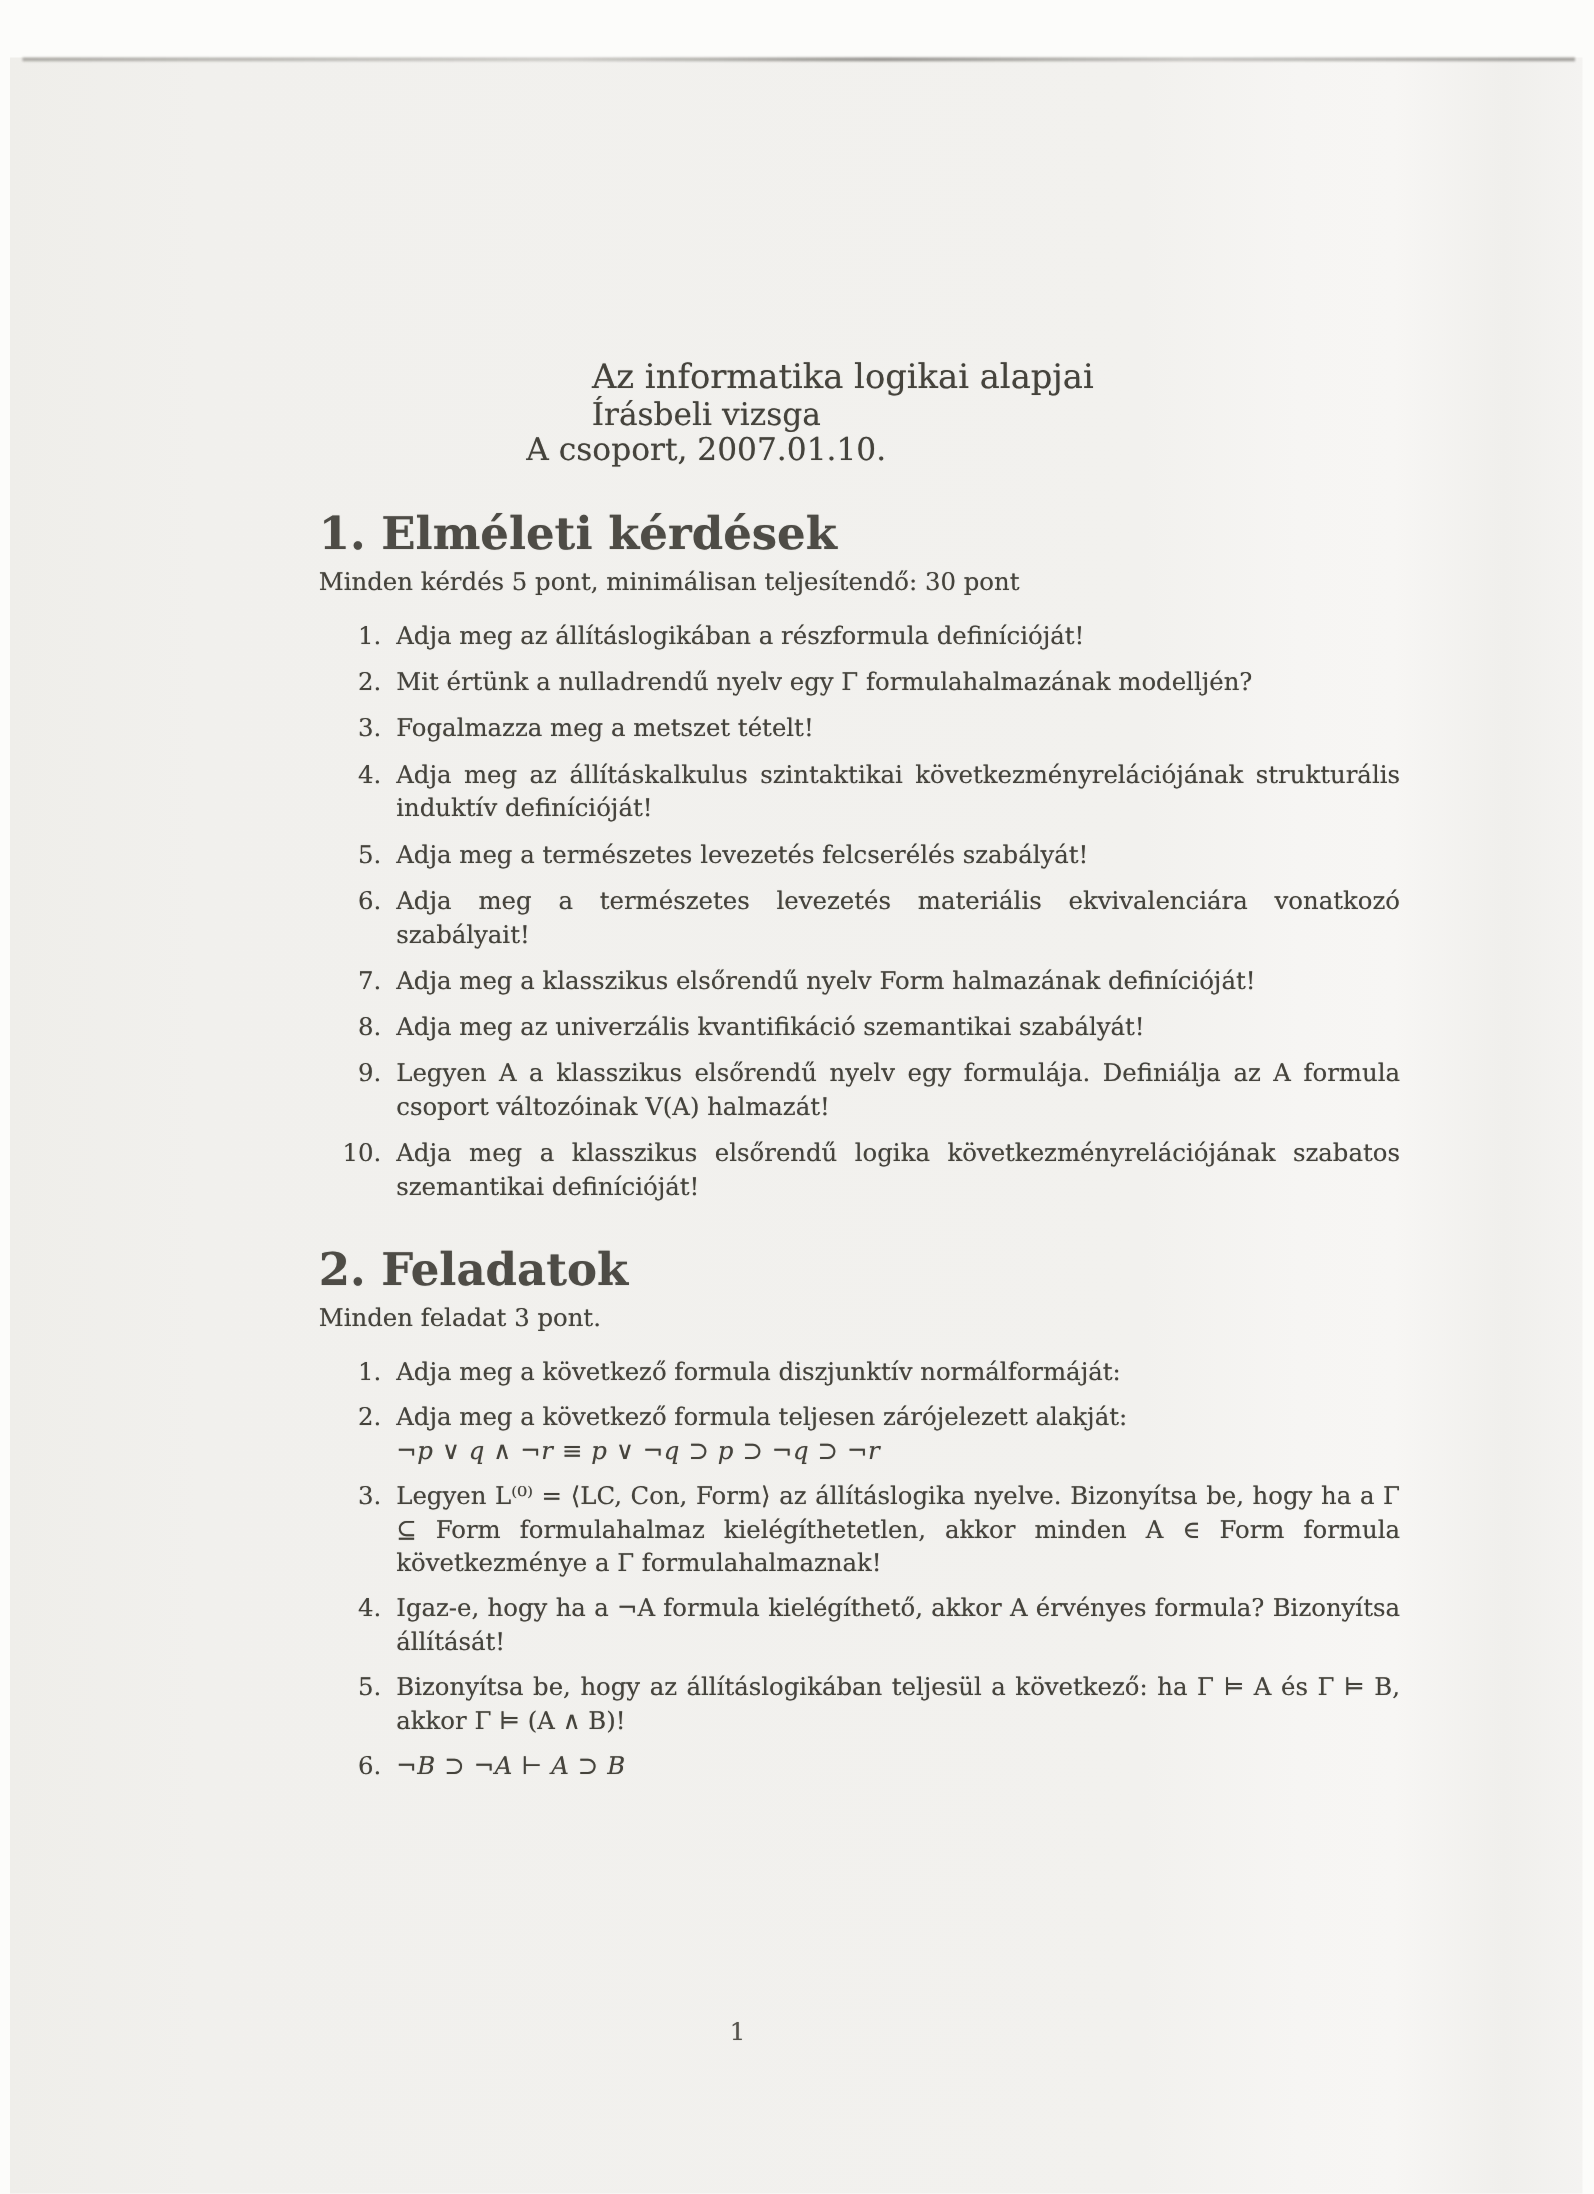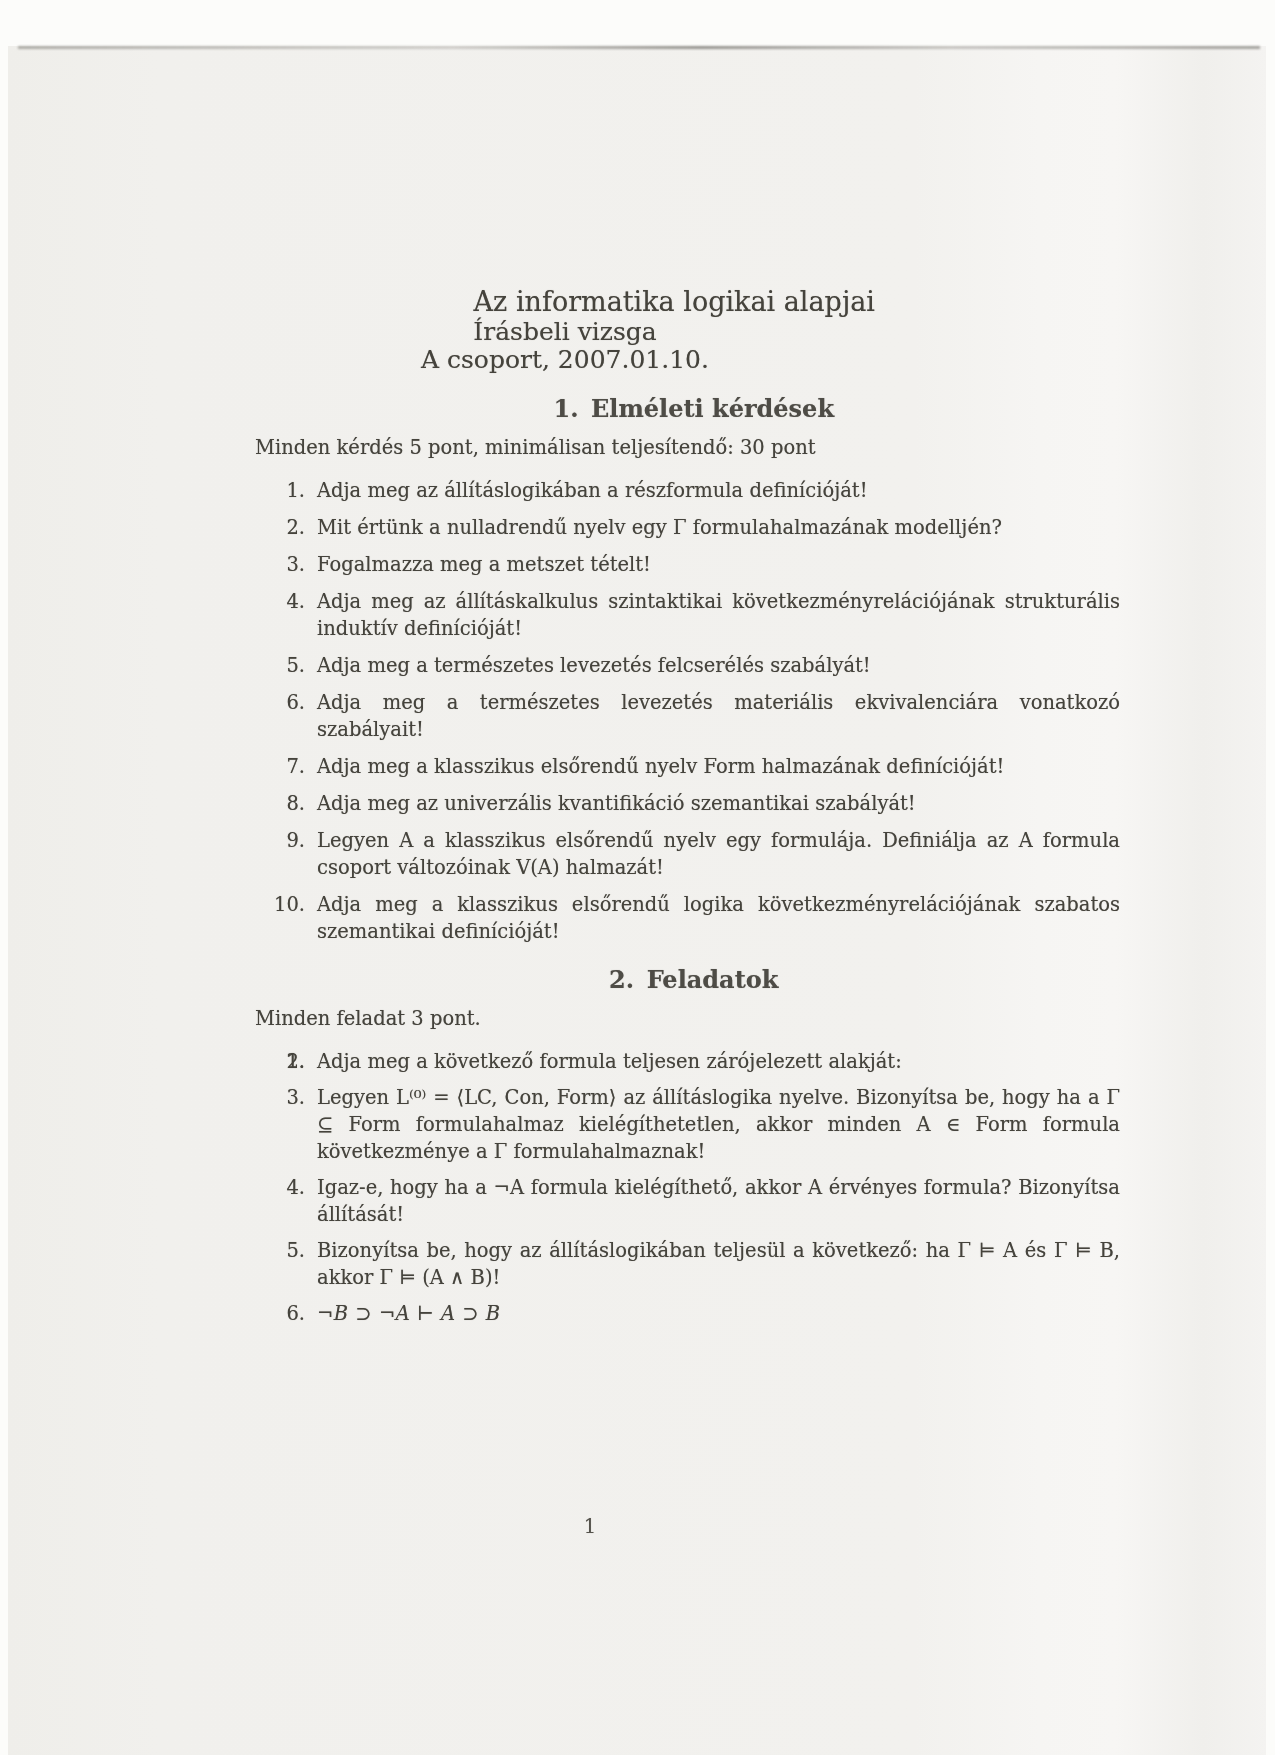--- a/index.html
+++ b/index.html
@@ -66,27 +66,26 @@
   .doc-title {
     font-size: 27px;
     line-height: 32px;
     text-align: right;
   }
   .doc-subtitle {
     font-size: 25px;
     line-height: 28px;
   }
   h2.sec {
-    margin: 18px 0 0 0;
-    font-size: 24px;
+    margin: 36px 0 0 0;
+    font-size: 36px;
     line-height: 34px;
     font-weight: bold;
     color: #4e4c46;
     text-shadow: 0 0 0.8px rgba(78,76,70,0.5);
-    text-align: center;
   }
   h2.sec .secnum {
     display: inline-block;
     min-width: 50px;
   }
   .note {
     margin: 8px 0 0 0;
   }
   ol.doc-list {
     list-style: none;
@@ -149,23 +148,25 @@
           <li><span>Legyen A a klasszikus elsőrendű nyelv egy formulája. Definiálja az A formula csoport változóinak V(A) halmazát!</span></li>
           <li><span>Adja meg a klasszikus elsőrendű logika következményrelációjának szabatos szemantikai definícióját!</span></li>
         </ol>
       </section>
 
       <section>
         <h2 class="sec"><span class="secnum">2.</span><span>Feladatok</span></h2>
         <p class="note">Minden feladat 3 pont.</p>
         <ol class="doc-list tight">
           <li>
+            <span>Adja meg a következő formula diszjunktív normálformáját:</span>
           </li>
           <li>
             <span>Adja meg a következő formula teljesen zárójelezett alakját:</span>
+            <div class="math">¬p ∨ q ∧ ¬r ≡ p ∨ ¬q ⊃ p ⊃ ¬q ⊃ ¬r</div>
           </li>
           <li>
             <span>Legyen L⁽⁰⁾ = ⟨LC, Con, Form⟩ az állításlogika nyelve. Bizonyítsa be, hogy ha a Γ ⊆ Form formulahalmaz kielégíthetetlen, akkor minden A ∈ Form formula következménye a Γ formulahalmaznak!</span>
           </li>
           <li>
             <span>Igaz-e, hogy ha a ¬A formula kielégíthető, akkor A érvényes formula? Bizonyítsa állítását!</span>
           </li>
           <li>
             <span>Bizonyítsa be, hogy az állításlogikában teljesül a következő: ha Γ ⊨ A és Γ ⊨ B, akkor Γ ⊨ (A ∧ B)!</span>
           </li>

